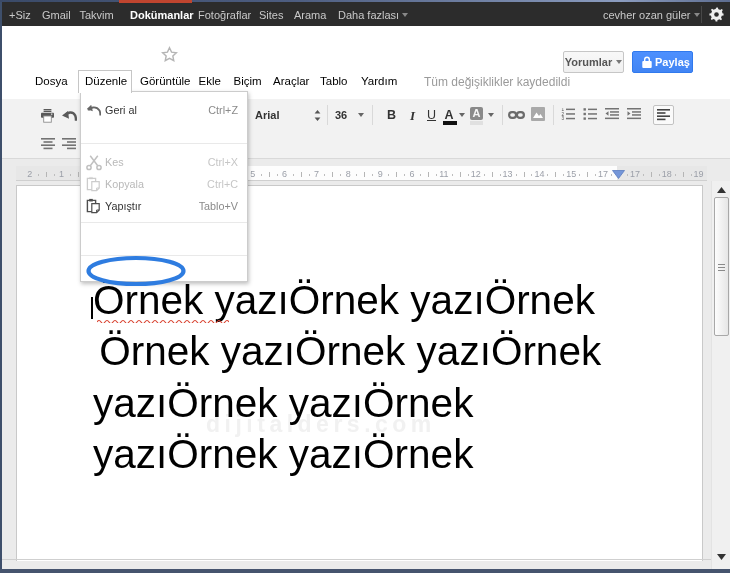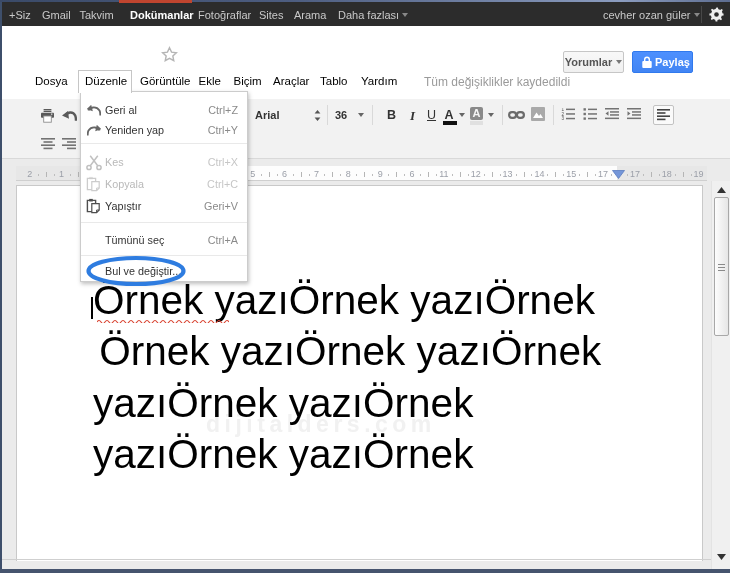--- a/index.html
+++ b/index.html
@@ -351,28 +351,20 @@
   <span class="mi" style="left:85px;z-index:40">Düzenle</span>
   <div class="abs" id="menu">
     <div class="mrow" style="top:9px">
       <svg class="micon" viewBox="0 0 14 11" style="width:14px;height:11px;top:4px;left:6px">
           <path fill="none" stroke="#666" stroke-width="1.8" d="M1.5 5.5 C2.5 2.5 9 0.5 12.5 5.5 C13.2 6.6 13.3 8 13.3 10.5"></path>
           <path fill="#666" d="M0 5 L6.2 7 L4.6 0.6 Z" transform="translate(-0.4,-0.8)"></path>
         </svg>
       <span class="mlabel">Geri al</span>
         <span class="mshort">Ctrl+Z</span>
     </div>
-    <div class="mrow" style="top:29px">
-      <svg class="micon" viewBox="0 0 14 11" style="width:14px;height:11px;top:4px;left:6px;transform:scaleX(-1)">
-          <path fill="none" stroke="#666" stroke-width="1.8" d="M1.5 5.5 C2.5 2.5 9 0.5 12.5 5.5 C13.2 6.6 13.3 8 13.3 10.5"></path>
-          <path fill="#666" d="M0 5 L6.2 7 L4.6 0.6 Z" transform="translate(-0.4,-0.8)"></path>
-        </svg>
-      <span class="mlabel">Yeniden yap</span>
-        <span class="mshort">Ctrl+Y</span>
-    </div>
     <div class="msep" style="top:51px"></div>
     <div class="mrow mdis" style="top:61px">
       <svg class="micon" viewBox="0 0 16 16" style="left:5px;top:2px">
           <g fill="none" stroke="#c0c0c0" stroke-width="1.5">
             <circle cx="3" cy="12.5" r="2.1"></circle>
             <circle cx="13" cy="12.5" r="2.1"></circle>
             <path d="M4.3 10.8 L11.8 0.8"></path>
             <path d="M11.7 10.8 L4.2 0.8"></path>
           </g>
         </svg>
@@ -394,29 +386,22 @@
     <div class="mrow" style="top:104.5px">
       <svg class="micon" viewBox="0 0 16 16" style="left:5px;top:1px">
           <g fill="#fff" stroke="#4e4e4e">
             <rect x="3.2" y="0.9" width="3.6" height="2.6" fill="#4e4e4e" stroke="none"></rect>
             <path d="M1.4 2.4 h8.2 v11.2 h-8.2 z" stroke-width="1.4" fill="none"></path>
             <path d="M5.8 5.7 h7.4 v6.3 l-2.6 2.6 h-4.8 z" stroke-width="1.2"></path>
             <path d="M13.2 12 h-2.6 v2.6" fill="none" stroke-width="1"></path>
           </g>
         </svg>
       <span class="mlabel">Yapıştır</span>
-        <span class="mshort">Geri+V</span>
+        <span class="mshort">Tablo+V</span>
     </div>
     <div class="msep" style="top:130px"></div>
-    <div class="mrow" style="top:138.5px">
-      <span class="mlabel">Tümünü seç</span>
-        <span class="mshort">Ctrl+A</span>
-    </div>
     <div class="msep" style="top:163px"></div>
-    <div class="mrow" style="top:170px">
-      <span class="mlabel">Bul ve değiştir...</span>
-    </div>
     <svg style="position:absolute;left:3px;top:162px" width="108" height="34" viewBox="0 0 108 34">
       <ellipse cx="52" cy="17" rx="47.5" ry="13" fill="none" stroke="#2e7ce0" stroke-width="4.2"></ellipse>
     </svg>
   </div>
   <div class="abs" id="bottomborder"></div>
 </div>
 
 </body></html>

